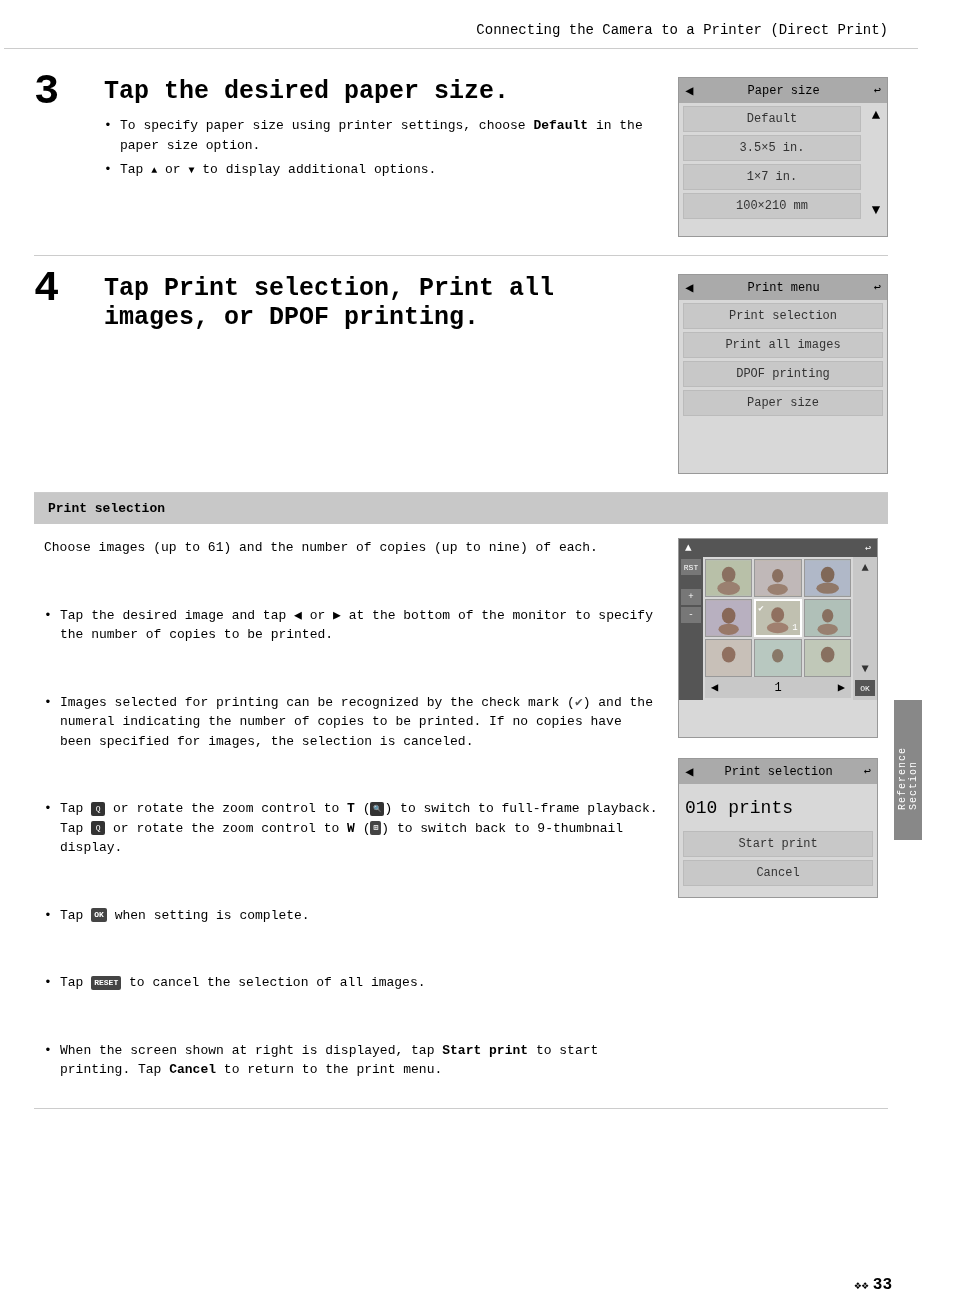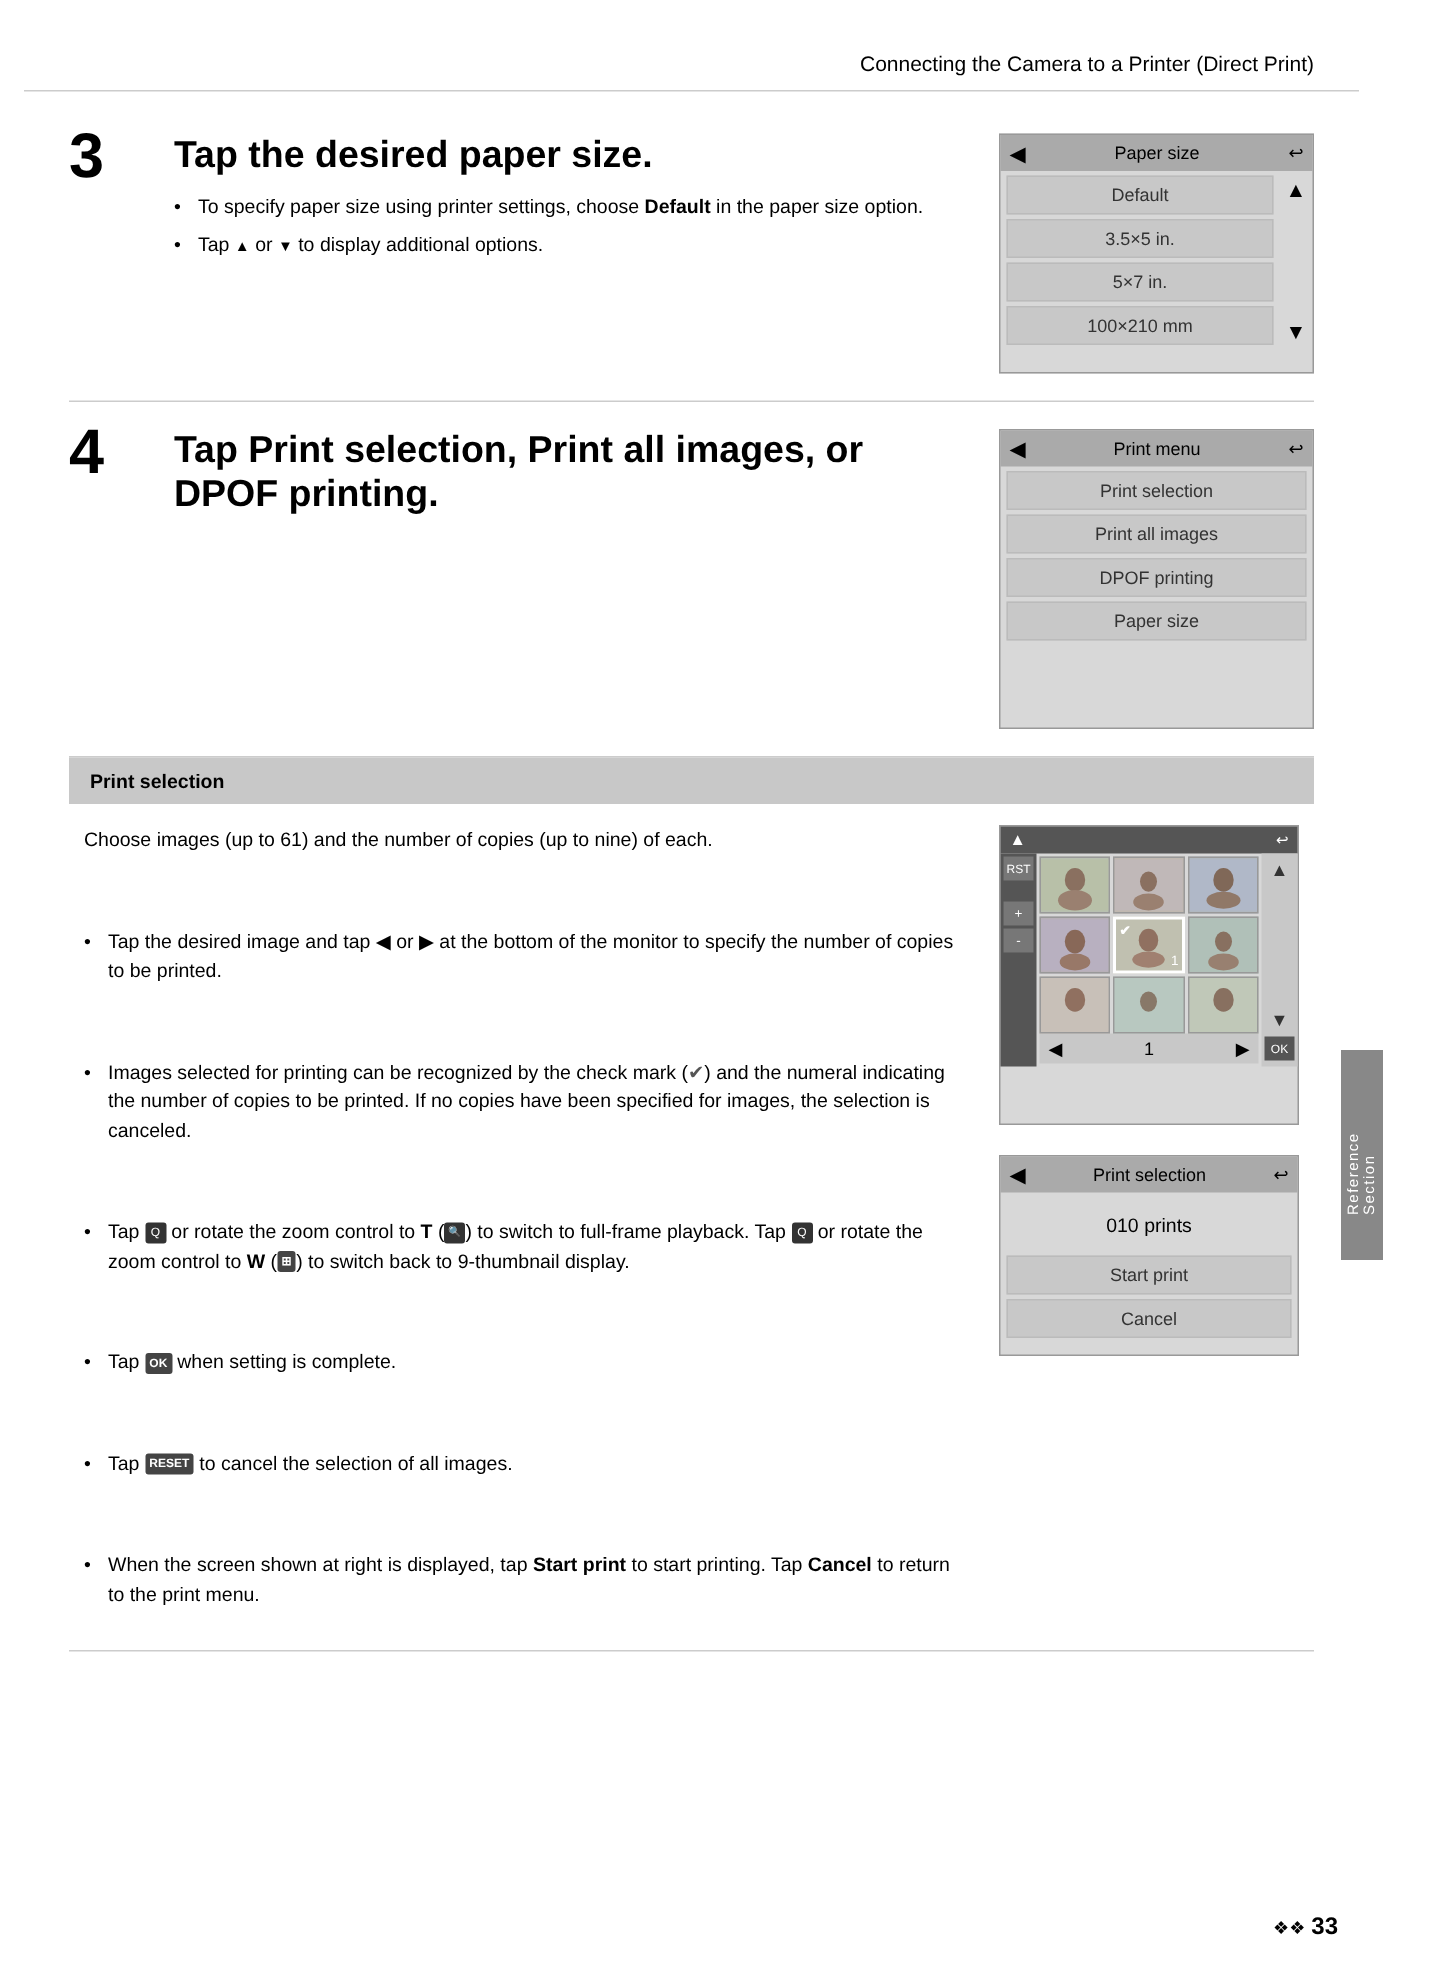--- a/index.html
+++ b/index.html
@@ -8,22 +8,23 @@
       font-size: 13px;
       background: #fff;
       color: #000;
       width: 954px;
       min-height: 1314px;
       position: relative;
     }
     .page {
       width: 922px;
       min-height: 1314px;
-      padding: 16px;
-      position: relative;
+      padding: 4px;
+      position: relative;
+      font-family: Liberation Mono, monospace;
     }
     
     .header {
       text-align: right;
       padding: 18px 30px 10px 30px;
       font-size: 14px;
       border-bottom: 1px solid #ccc;
     }
     
     .ref-tab {
@@ -280,21 +281,21 @@
       <div class="camera-ui">
         <div class="camera-ui-header">
           <span style="font-size:14px;">◀</span>
           <span>Paper size</span>
           <span style="font-size:12px;">↩</span>
         </div>
         <div style="display:flex; align-items:stretch;">
           <div style="flex:1;">
             <div class="camera-ui-row">Default</div>
             <div class="camera-ui-row">3.5×5 in.</div>
-            <div class="camera-ui-row">5×7 in.</div>
+            <div class="camera-ui-row">1×7 in.</div>
             <div class="camera-ui-row">100×210 mm</div>
           </div>
           <div style="width:22px; display:flex; flex-direction:column; justify-content:space-between; padding:4px 2px;">
             <span style="font-size:14px; text-align:center;">▲</span>
             <span style="font-size:14px; text-align:center;">▼</span>
           </div>
         </div>
       </div>
     </div>
 
@@ -431,21 +432,21 @@
               </div>
             </div>
           </div>
 
           <div class="ps-bottom-ui" style="width:200px;">
             <div class="camera-ui-header">
               <span style="font-size:14px;">◀</span>
               <span>Print selection</span>
               <span style="font-size:12px;">↩</span>
             </div>
-            <div style="text-align:center; padding:14px 6px 10px 6px; font-size:13px;">010 prints</div>
+            <div style="text-align:left; padding:14px 6px 10px 6px; font-size:18px;">010 prints</div>
             <div class="camera-ui-row" style="font-weight:normal;">Start print</div>
             <div class="camera-ui-row" style="font-weight:normal;">Cancel</div>
             <div style="height:8px;"></div>
           </div>
         </div>
       </div>
     </div>
 
   </div>
 

